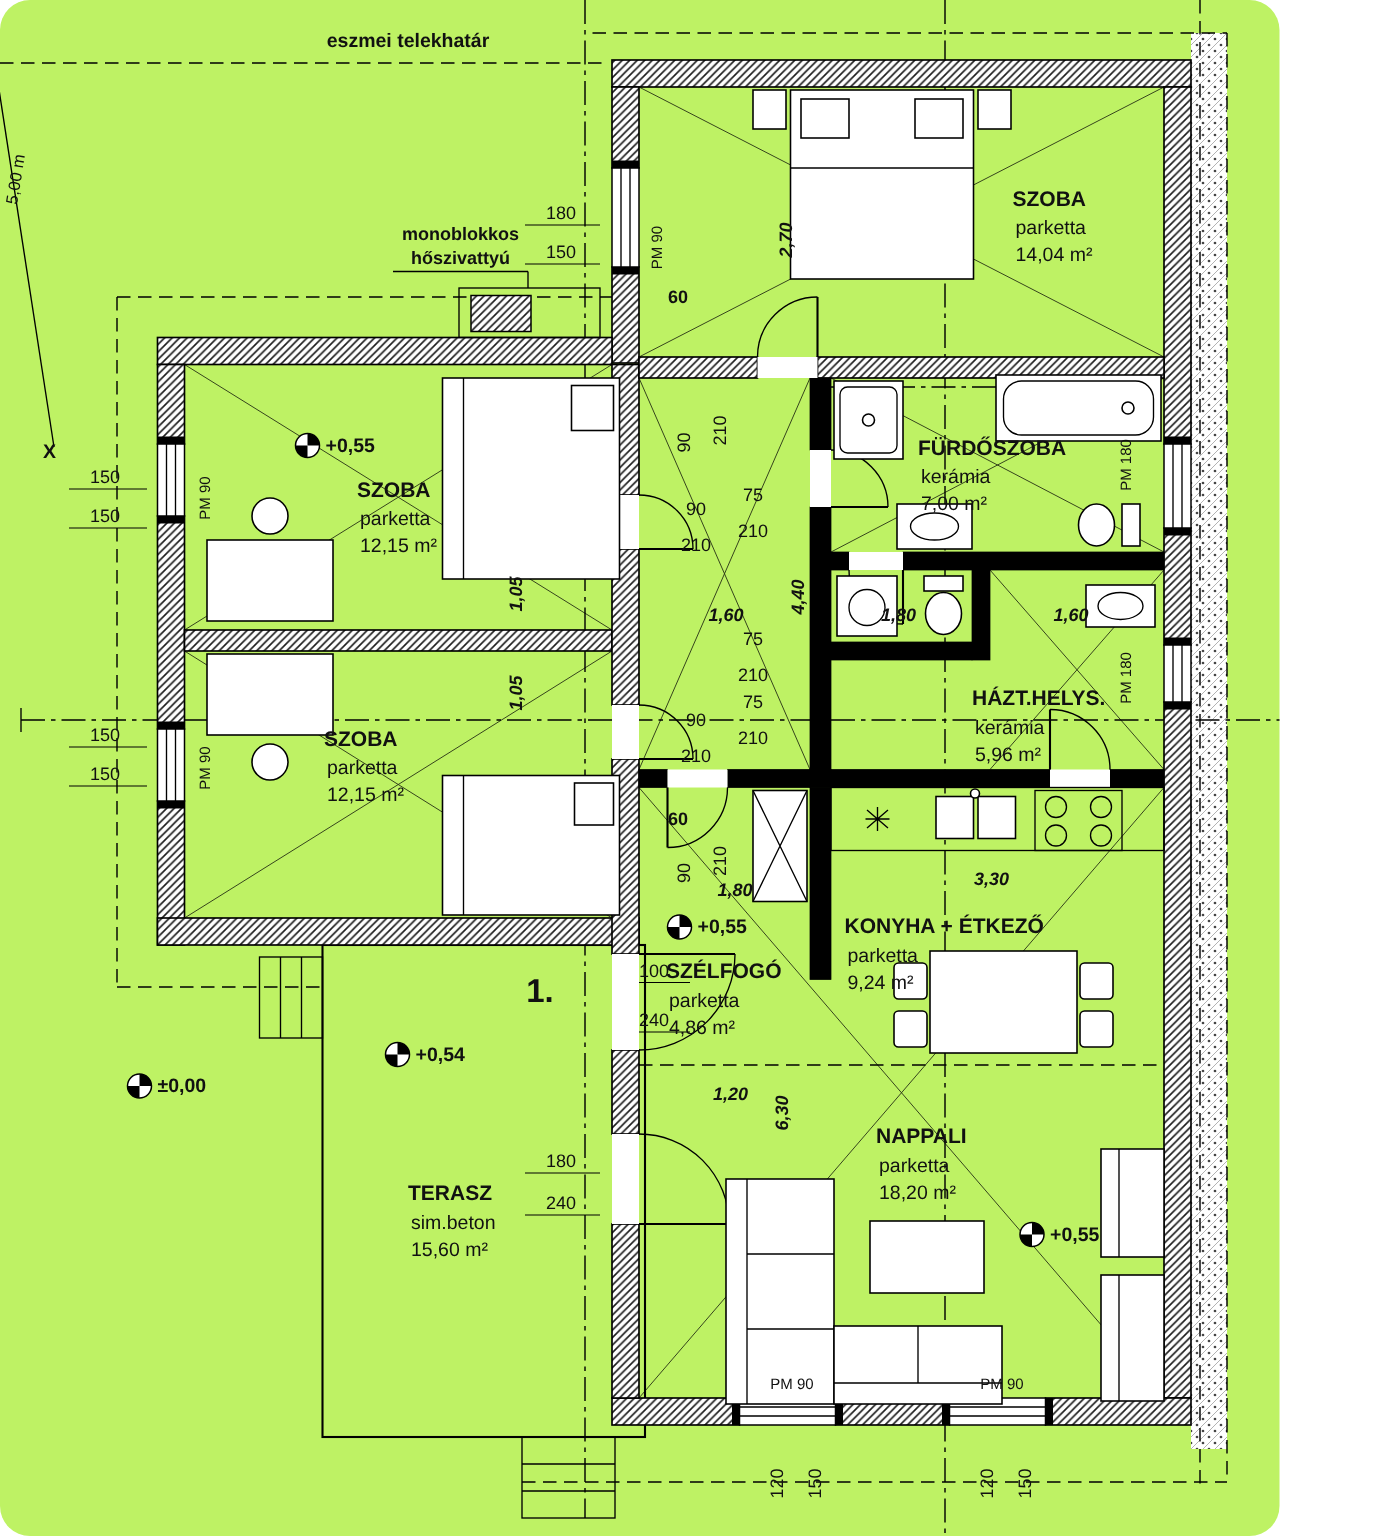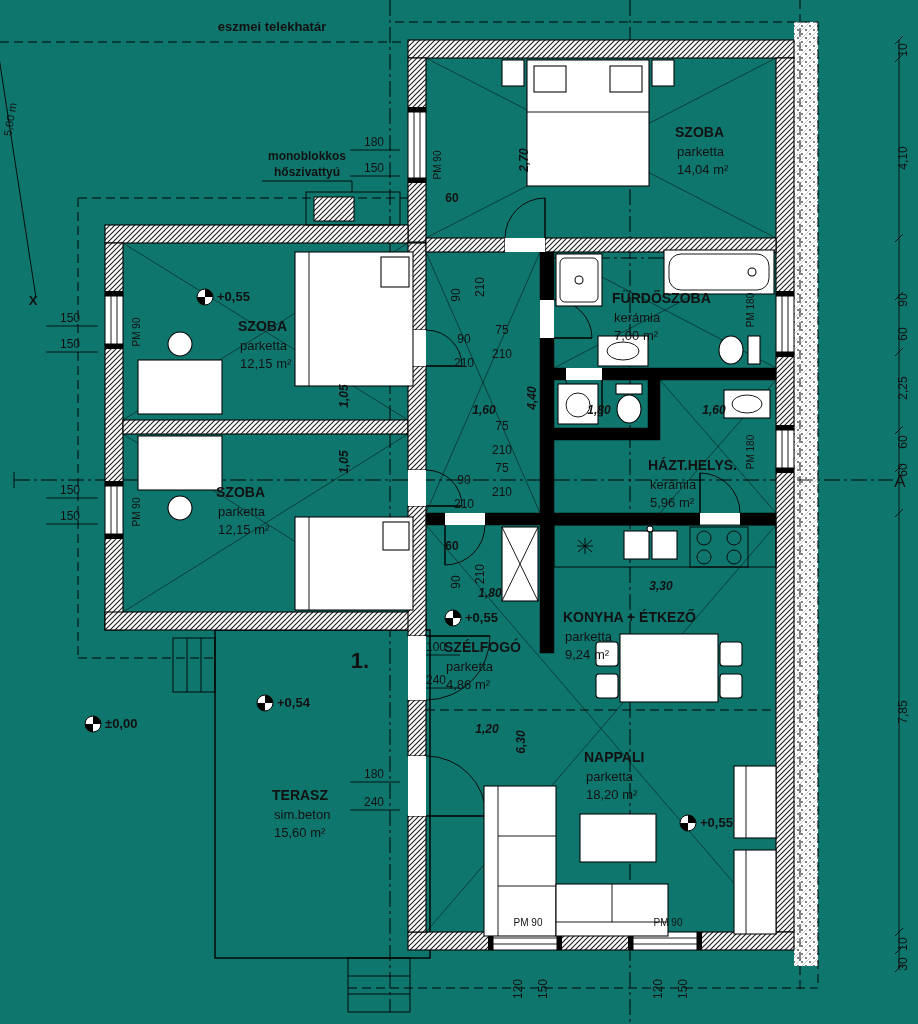--- a/index.html
+++ b/index.html
@@ -1,16 +1,16 @@
 <!DOCTYPE html>
 <html><head>
 <meta charset="utf-8">
 <style>
   html,body{margin:0;padding:0;background:#fff;}
-  .stage{position:relative;width:918px;height:1024px;background:#0f766e;overflow:hidden;}
+  .stage{position:relative;width:853px;height:1024px;background:#bef264;overflow:hidden;border-radius:20px;}
   svg text{font-family:"Liberation Sans","DejaVu Sans",sans-serif;fill:#111;}
   .wall{fill:url(#wallHatch);stroke:#000;stroke-width:1.1;}
   .bwall{fill:#000;stroke:#000;stroke-width:0.5;}
   .cap{fill:#000;}
   .thin{fill:none;stroke:#000;stroke-width:0.9;}
   .thin2{fill:none;stroke:#000;stroke-width:1.4;}
   .furn{fill:#fff;stroke:#000;stroke-width:1.05;}
   .roofx{stroke:#000;stroke-width:0.6;opacity:0.8;}
   .dash{stroke:#000;stroke-width:0.95;fill:none;stroke-dasharray:9 5;}
   .dashdot{stroke:#000;stroke-width:0.95;fill:none;stroke-dasharray:16 4 3 4;}

